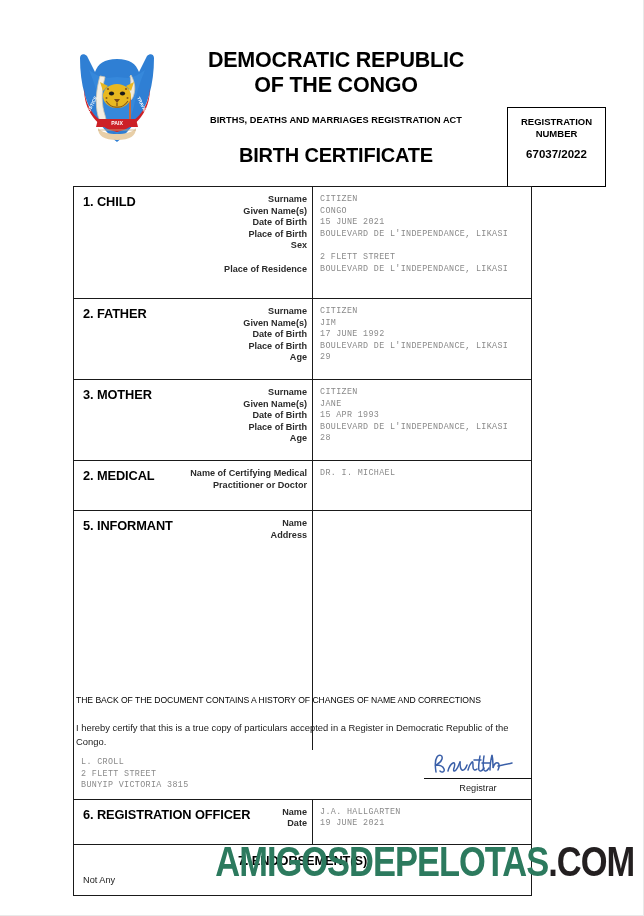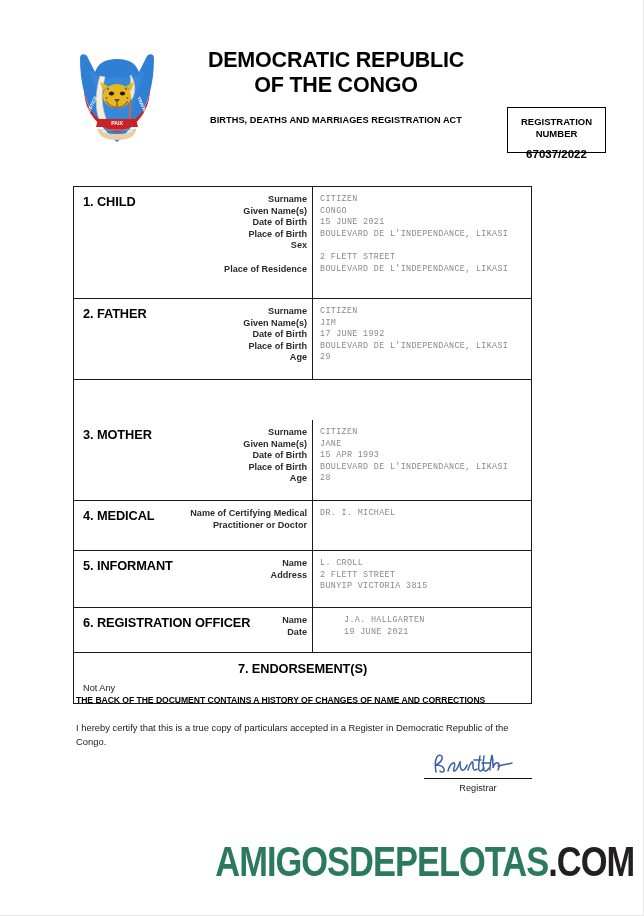--- a/index.html
+++ b/index.html
@@ -62,21 +62,21 @@
     margin-top: 19px;
     font-size: 20px;
     font-weight: bold;
     letter-spacing: -0.2px;
   }
 
   #reg-box {
     position: absolute;
     left: 437px; top: 59px;
     width: 99px;
-    height: 46px;
+    height: 80px;
     border: 1.4px solid #000;
     box-sizing: border-box;
     text-align: center;
     padding-top: 8px;
   }
   .reg-label {
     font-size: 9.5px;
     font-weight: bold;
     line-height: 11.5px;
   }
@@ -154,21 +154,21 @@
   }
 
   
   #footer {
     position: absolute;
     left: 76px; top: 695px;
     width: 456px;
   }
   .back-note {
     font-size: 8.6px;
-    font-weight: bold;
+    font-weight: normal;
     letter-spacing: -0.05px;
   }
   .certify {
     margin-top: 16px;
     font-size: 9.4px;
     line-height: 13.5px;
     color: #1a1a1a;
     width: 444px;
   }
   .registry-line {
@@ -261,20 +261,21 @@
 
         <path d="M24 78 C30 86 56 86 62 78 C62 86 56 90 43 90 C30 90 24 86 24 78 Z" fill="#e8cfa8"></path>
         <path d="M24 80 L62 80" stroke="#c9ab7e" stroke-width="0.8"></path>
       </svg>
     </div>
 
     <div id="title-block">
       <div class="doc-title">DEMOCRATIC REPUBLIC</div>
       <div class="doc-title">OF THE CONGO</div>
       <div class="doc-act">BIRTHS, DEATHS AND MARRIAGES REGISTRATION ACT</div>
+      <div class="doc-type">BIRTH CERTIFICATE</div>
     </div>
 
     <div id="reg-box">
       <div class="reg-label">REGISTRATION</div>
       <div class="reg-label">NUMBER</div>
       <div class="reg-value">67037/2022</div>
     </div>
   </div>
 
   <div id="table">
@@ -316,21 +317,21 @@
       </div>
       <div class="sec-right">
         <span class="val">CITIZEN</span>
         <span class="val">JIM</span>
         <span class="val">17 JUNE 1992</span>
         <span class="val">BOULEVARD DE L'INDEPENDANCE, LIKASI</span>
         <span class="val">29</span>
       </div>
     </div>
 
-    <div class="section" style="min-height:81px;margin-top:40px;">
+    <div class="section" style="min-height:81px;">
       <div class="sec-left">
         <div class="sec-title">3. MOTHER</div>
         <div class="labels">
           <span class="lbl">Surname</span>
           <span class="lbl">Given Name(s)</span>
           <span class="lbl">Date of Birth</span>
           <span class="lbl">Place of Birth</span>
           <span class="lbl">Age</span>
         </div>
       </div>
@@ -338,47 +339,47 @@
         <span class="val">CITIZEN</span>
         <span class="val">JANE</span>
         <span class="val">15 APR 1993</span>
         <span class="val">BOULEVARD DE L'INDEPENDANCE, LIKASI</span>
         <span class="val">28</span>
       </div>
     </div>
 
     <div class="section" style="min-height:50px;">
       <div class="sec-left">
-        <div class="sec-title">4. MEDICAL</div>
+        <div class="sec-title">2. MEDICAL</div>
         <div class="labels">
           <span class="lbl">Name of Certifying Medical</span>
           <span class="lbl">Practitioner or Doctor</span>
         </div>
       </div>
       <div class="sec-right">
         <span class="val">DR. I. MICHAEL</span>
       </div>
     </div>
 
-    <div class="section" style="min-height:57px;">
+    <div class="section" style="min-height:57px;flex-direction:column;">
       <div class="sec-left">
         <div class="sec-title">5. INFORMANT</div>
         <div class="labels">
           <span class="lbl">Name</span>
           <span class="lbl">Address</span>
         </div>
       </div>
       <div class="sec-right">
         <span class="val">L. CROLL</span>
         <span class="val">2 FLETT STREET</span>
         <span class="val">BUNYIP VICTORIA 3815</span>
       </div>
     </div>
 
-    <div class="section" style="min-height:45px;gap:24px;">
+    <div class="section" style="min-height:45px;">
       <div class="sec-left">
         <div class="sec-title">6. REGISTRATION OFFICER</div>
         <div class="labels">
           <span class="lbl">Name</span>
           <span class="lbl">Date</span>
         </div>
       </div>
       <div class="sec-right">
         <span class="val">J.A. HALLGARTEN</span>
         <span class="val">19 JUNE 2021</span>

